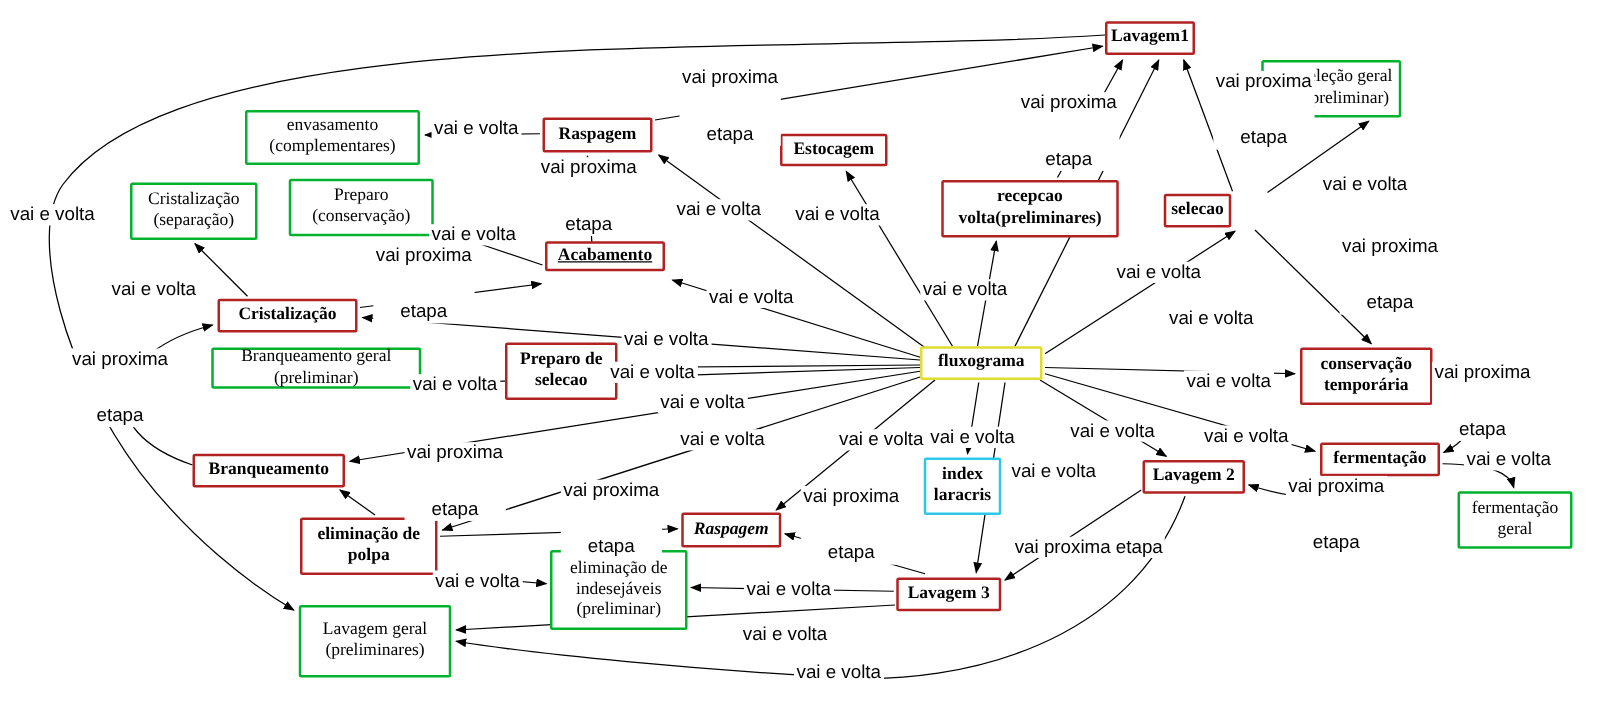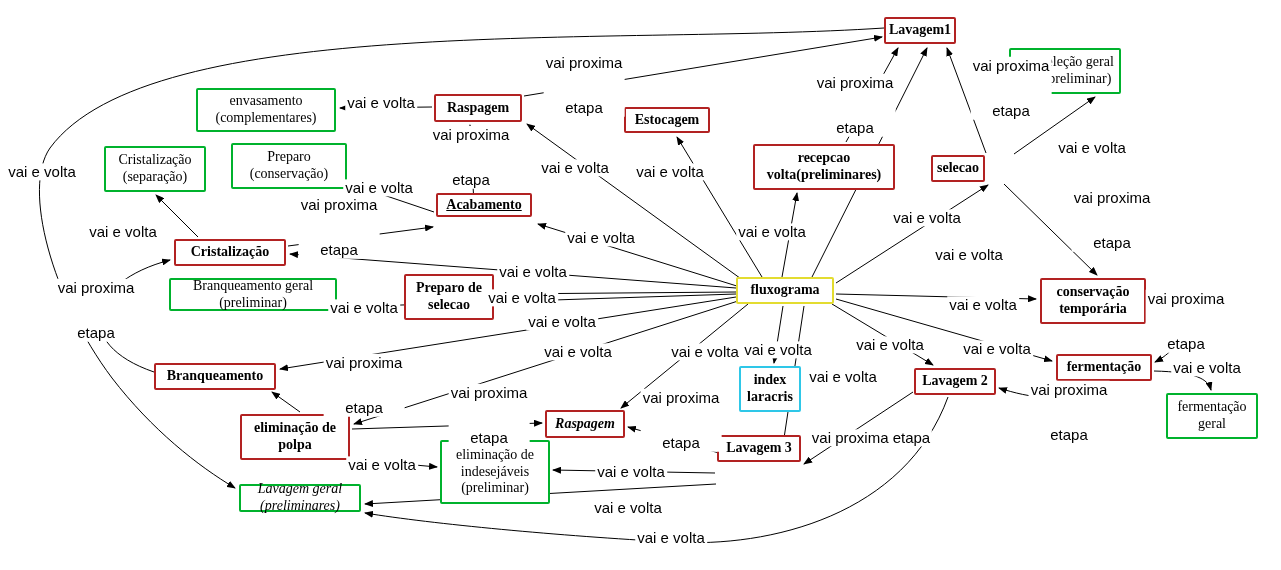--- a/index.html
+++ b/index.html
@@ -178,24 +178,24 @@
         <span>polpa</span>
       </div>
       <div class="node red" style="left: 545px; top: 410px; width: 80px; height: 28px; font-style: italic;">
         <span>Raspagem</span>
       </div>
       <div class="node green" style="left: 440px; top: 440px; width: 110px; height: 64px;">
         <span>eliminação de</span>
         <span>indesejáveis</span>
         <span>(preliminar)</span>
       </div>
-      <div class="node red" style="left: 717px; top: 435px; width: 84px; height: 27px;">
+      <div class="node red" style="left: 717px; top: 462px; width: 84px; height: 27px;">
         <span>Lavagem 3</span>
       </div>
-      <div class="node green" style="left: 239px; top: 484px; width: 122px; height: 28px; font-style: italic;">
+      <div class="node green" style="left: 239px; top: 484px; width: 122px; height: 58px;">
         <span>Lavagem geral</span>
         <span>(preliminares)</span>
       </div>
       <div class="edge-label" style="left: 42px; top: 172px;">
         <span>vai e volta</span>
       </div>
       <div class="edge-label" style="left: 381px; top: 103px;">
         <span>vai e volta</span>
       </div>
       <div class="edge-label" style="left: 584px; top: 85px;">

